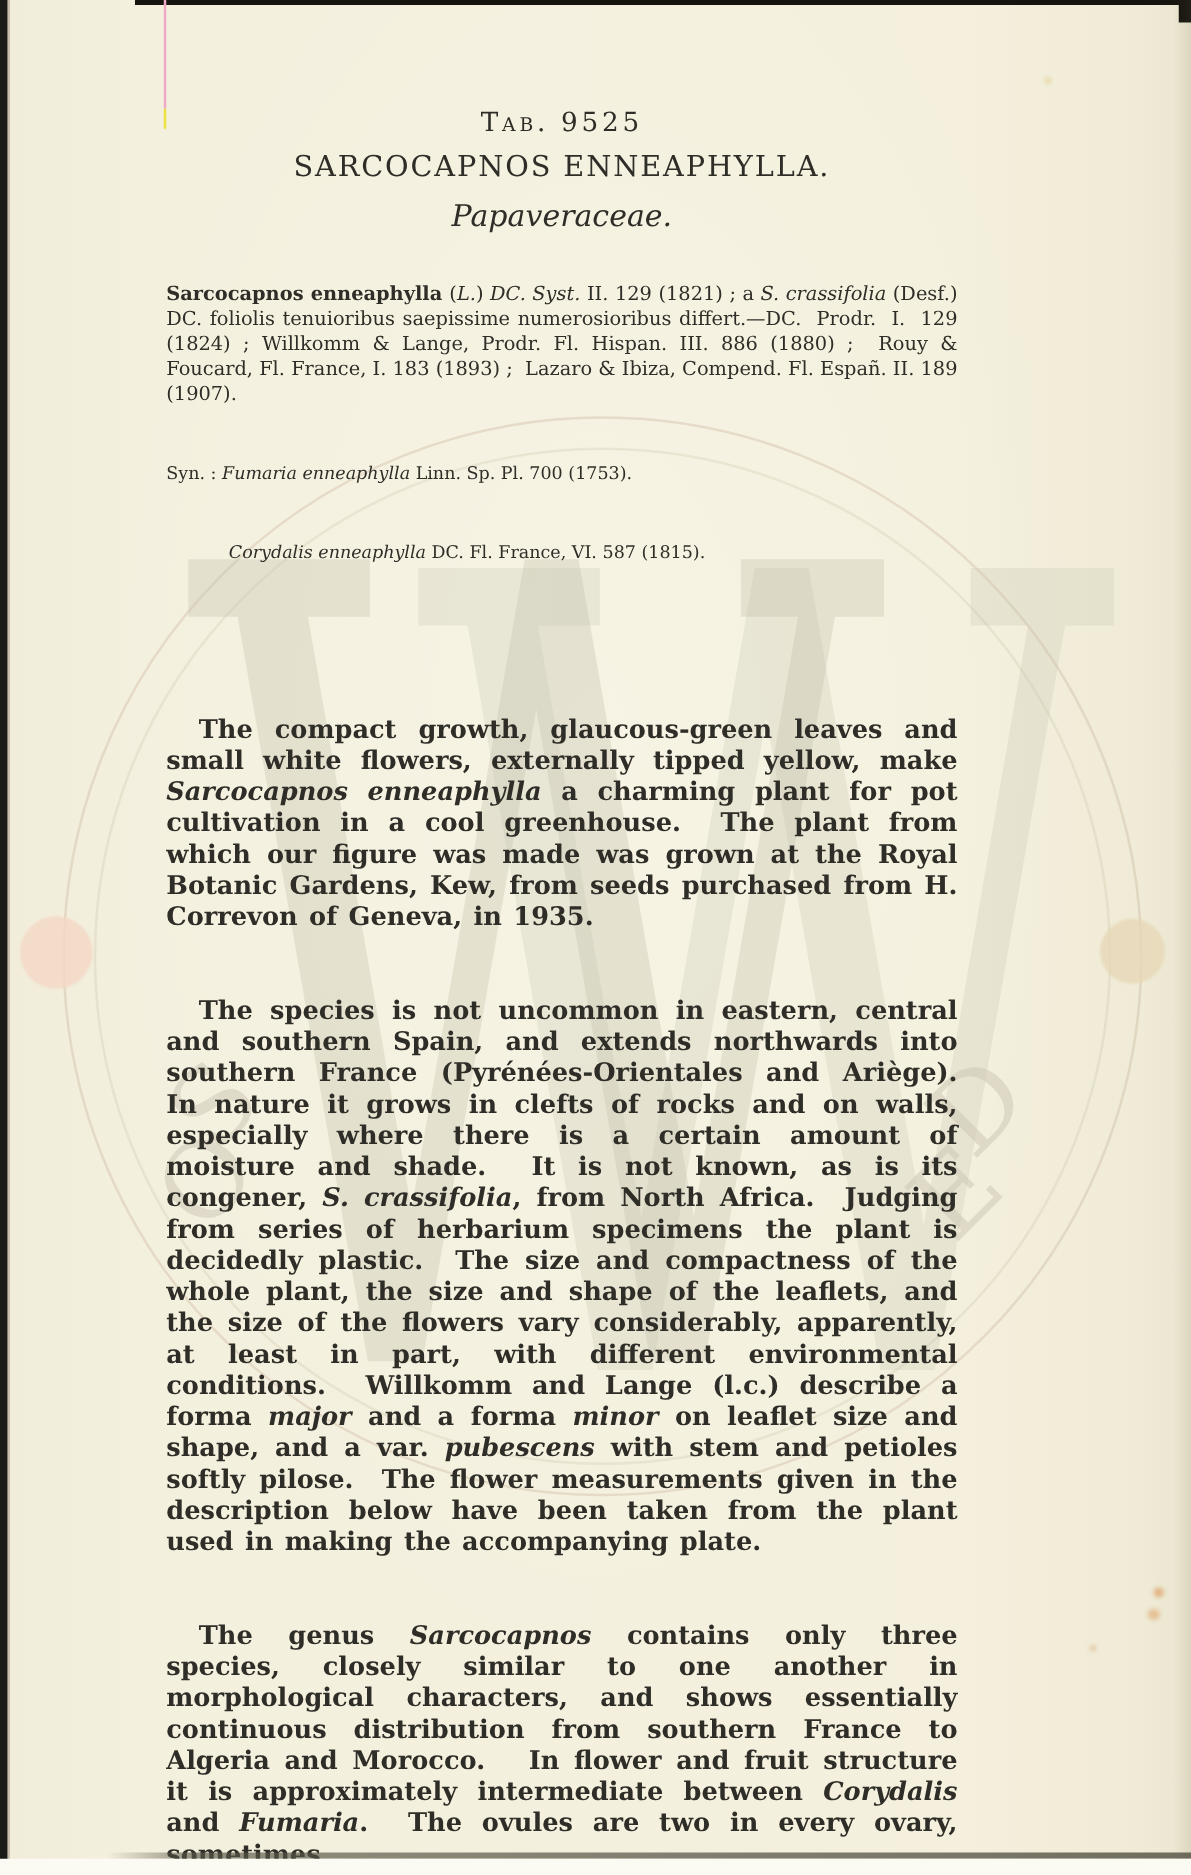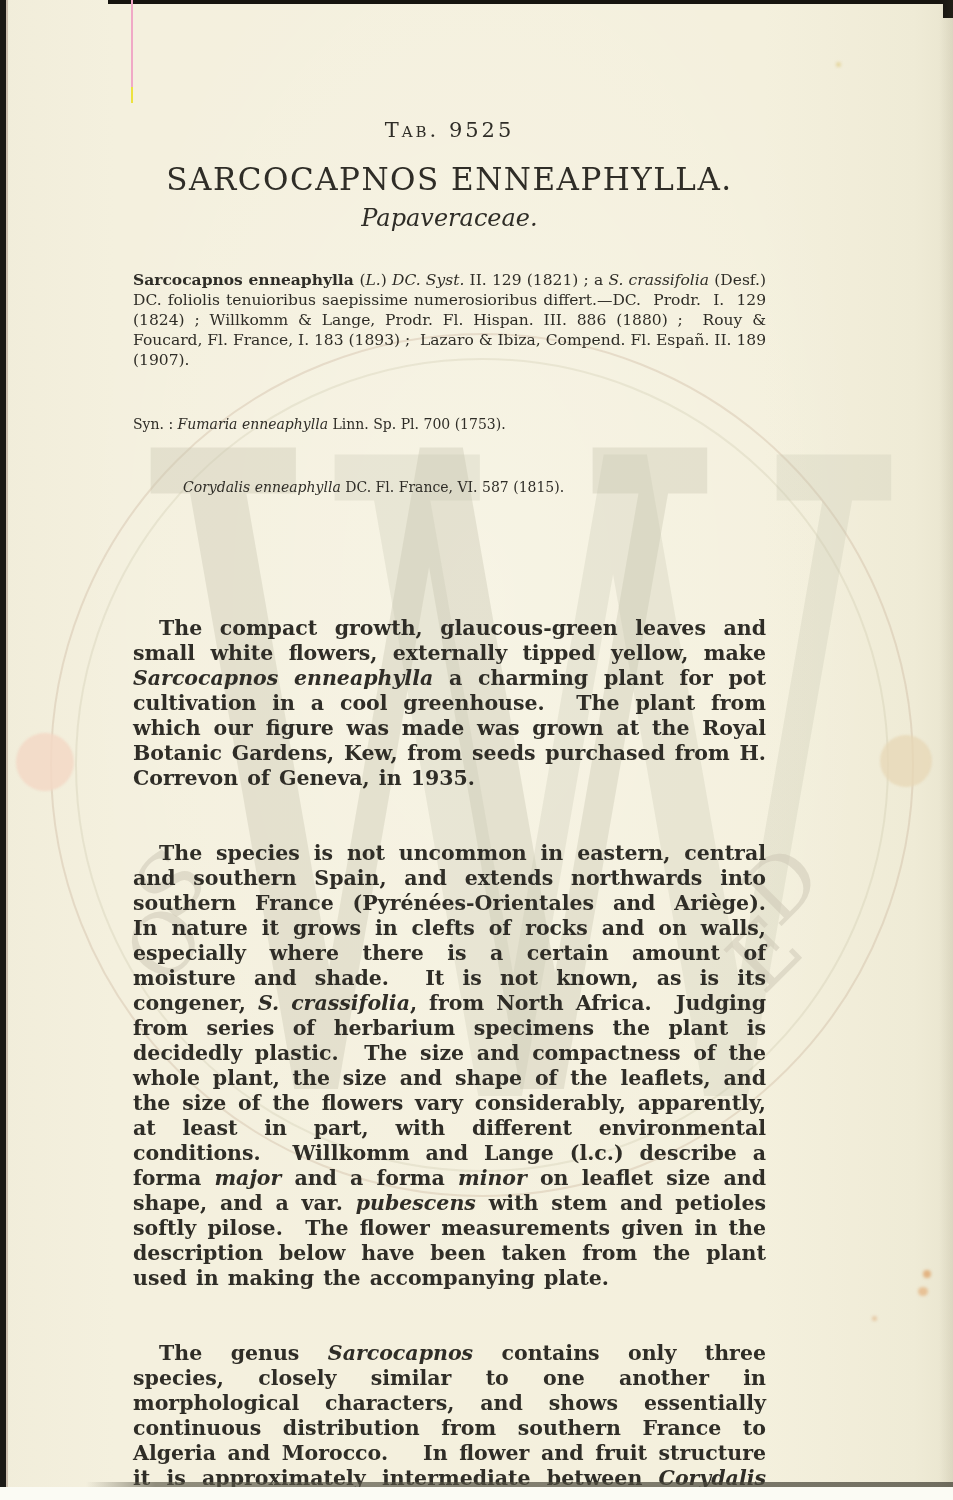--- a/index.html
+++ b/index.html
@@ -53,23 +53,23 @@
   .wm-letter { font-size:84px; line-height:1; color:rgba(205,200,182,0.55);
                font-family:"DejaVu Serif", serif; }
   .wm-s { left:142px; top:842px; transform:rotate(-48deg); }
   .wm-o { left:130px; top:902px; transform:rotate(-48deg); }
   .wm-d { left:748px; top:843px; transform:rotate(-45deg); }
   .wm-e { left:734px; top:912px; transform:rotate(-45deg); }
 
   
   .column { position:absolute; left:133px; top:0; width:633px; }
 
-  .header { text-align:center; padding-top:118px; }
+  .header { text-align:center; padding-top:86px; }
   .plate-no { font-variant:small-caps; font-size:21px; line-height:24px; letter-spacing:3px; }
-  .title    { font-size:31px; line-height:27px; letter-spacing:1.5px; margin-top:24px; }
+  .title    { font-size:23px; line-height:27px; letter-spacing:1.5px; margin-top:11px; }
   .family   { font-style:italic; font-size:24px; line-height:25px; margin-top:13px; }
 
   .citation { margin-top:39px; font-size:15.5px; line-height:20px;
               text-align:justify; white-space:pre-wrap; }
   .syn { margin-top:2px; font-size:14px; line-height:21px; white-space:pre-wrap; }
   .syn-line2 { margin-left:50px; }
 
   .body-text { margin-top:26px; font-size:20.5px; line-height:25px;
                text-align:justify; white-space:pre-wrap; word-spacing:2px; }
   .body-text p { margin:0; text-indent:26px;font-weight:bold; }

